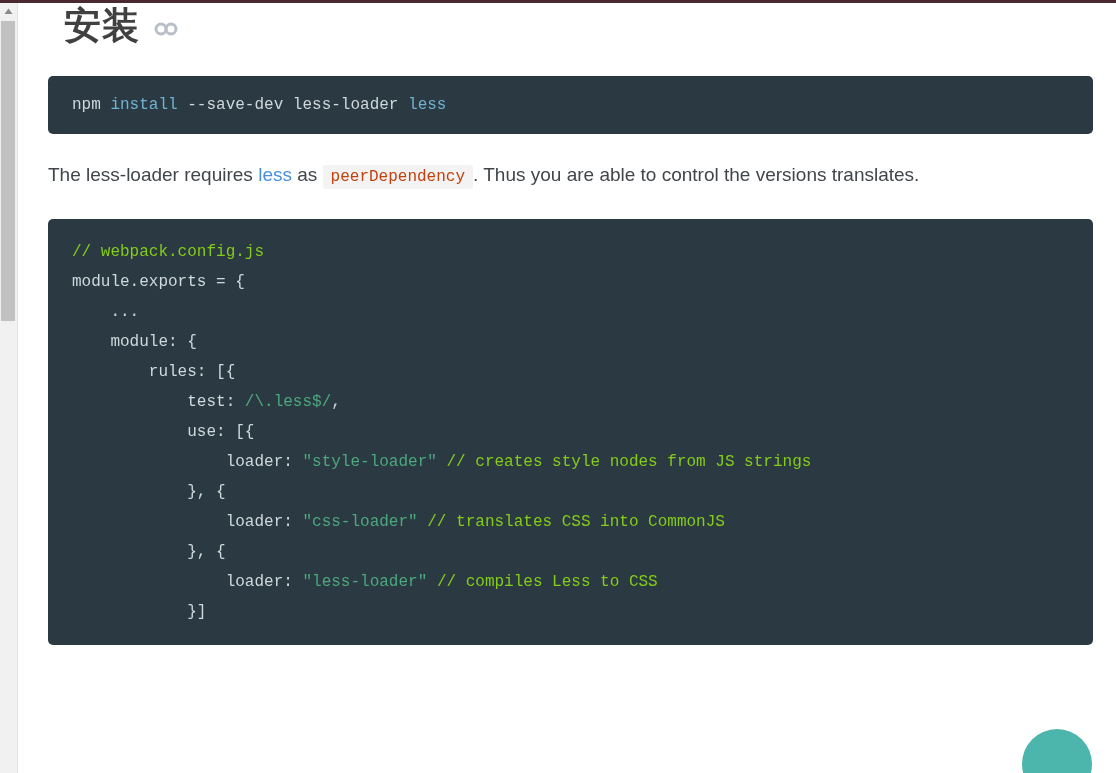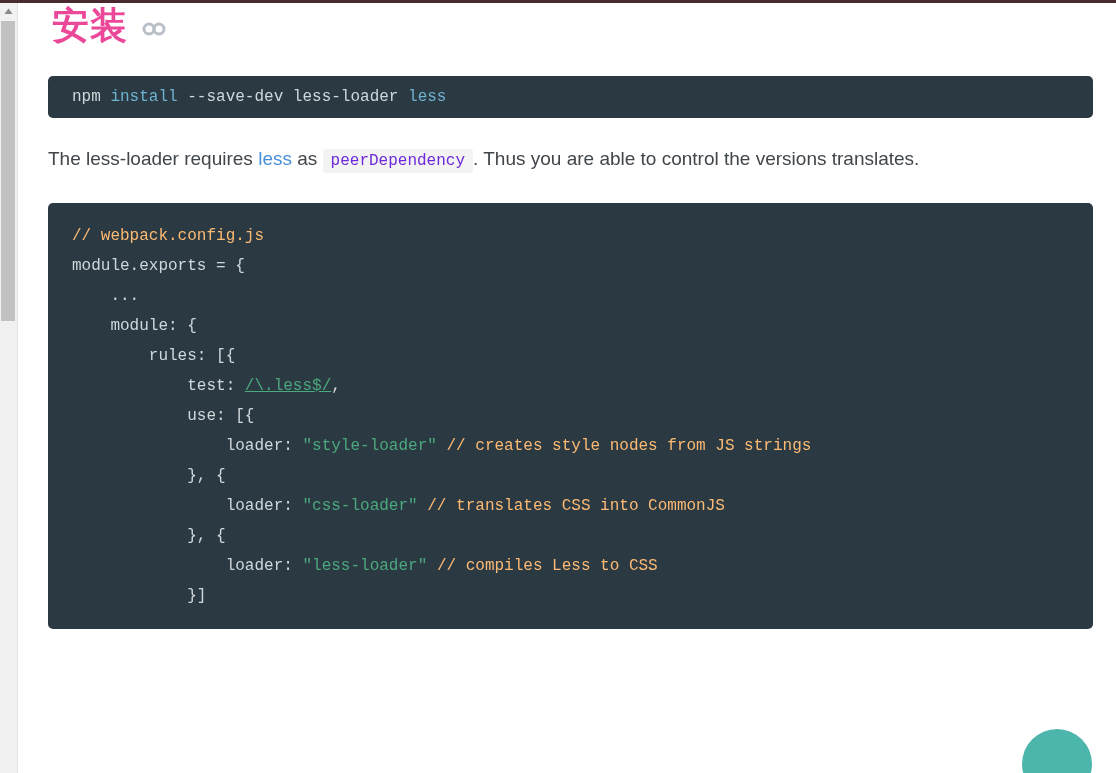--- a/index.html
+++ b/index.html
@@ -71,22 +71,22 @@
     position: absolute;
     left: 30px;
     top: 0;
     width: 1045px;
   }
 
   h2.section-heading {
     font-size: 37px;
     line-height: 1;
     font-weight: 700;
-    color: #ec4899;
-    margin: 4px;
+    color: #404040;
+    margin: 16px;
     padding: 0;
     display: flex;
     align-items: center;
     gap: 14px;
   }
   h2 .heading-text { letter-spacing: 1px; }
 
   .anchor-icon {
     color: #b9bfc7;
     display: inline-flex;
@@ -101,43 +101,43 @@
     border-radius: 5px;
     color: #cfd8dc;
     font-family: "Liberation Mono", monospace;
     font-size: 16px;
     line-height: 30px;
     padding: 18px 24px;
     box-sizing: border-box;
     white-space: pre;
     overflow: hidden;
   }
-  .codeblock.single { padding: 6px 24px; }
+  .codeblock.single { padding: 14px 24px; }
 
   .tok-plain   { color: #cfd8dc; }
   .tok-keyword { color: #6fb3d2; }
-  .tok-comment { color: #fdba74; }
+  .tok-comment { color: #84cc16; }
   .tok-string  { color: #4ca87e; }
-  .tok-regex   { color: #4ca87e; text-decoration: underline; }
+  .tok-regex   { color: #4ca87e; }
 
   p.body-text {
     font-size: 19px;
     line-height: 1.6;
     color: #41464b;
     margin: 0;
   }
   p.body-text a,
   .link {
     color: #4a90d9;
     text-decoration: none;
   }
   code.inline {
     font-family: "Liberation Mono", monospace;
     font-size: 16px;
-    color: #6d28d9;
+    color: #c2410c;
     background: #f3f3f3;
     padding: 3px 8px;
     border-radius: 3px;
   }
 
   
   .fab {
     position: absolute;
     width: 70px;
     height: 70px;

